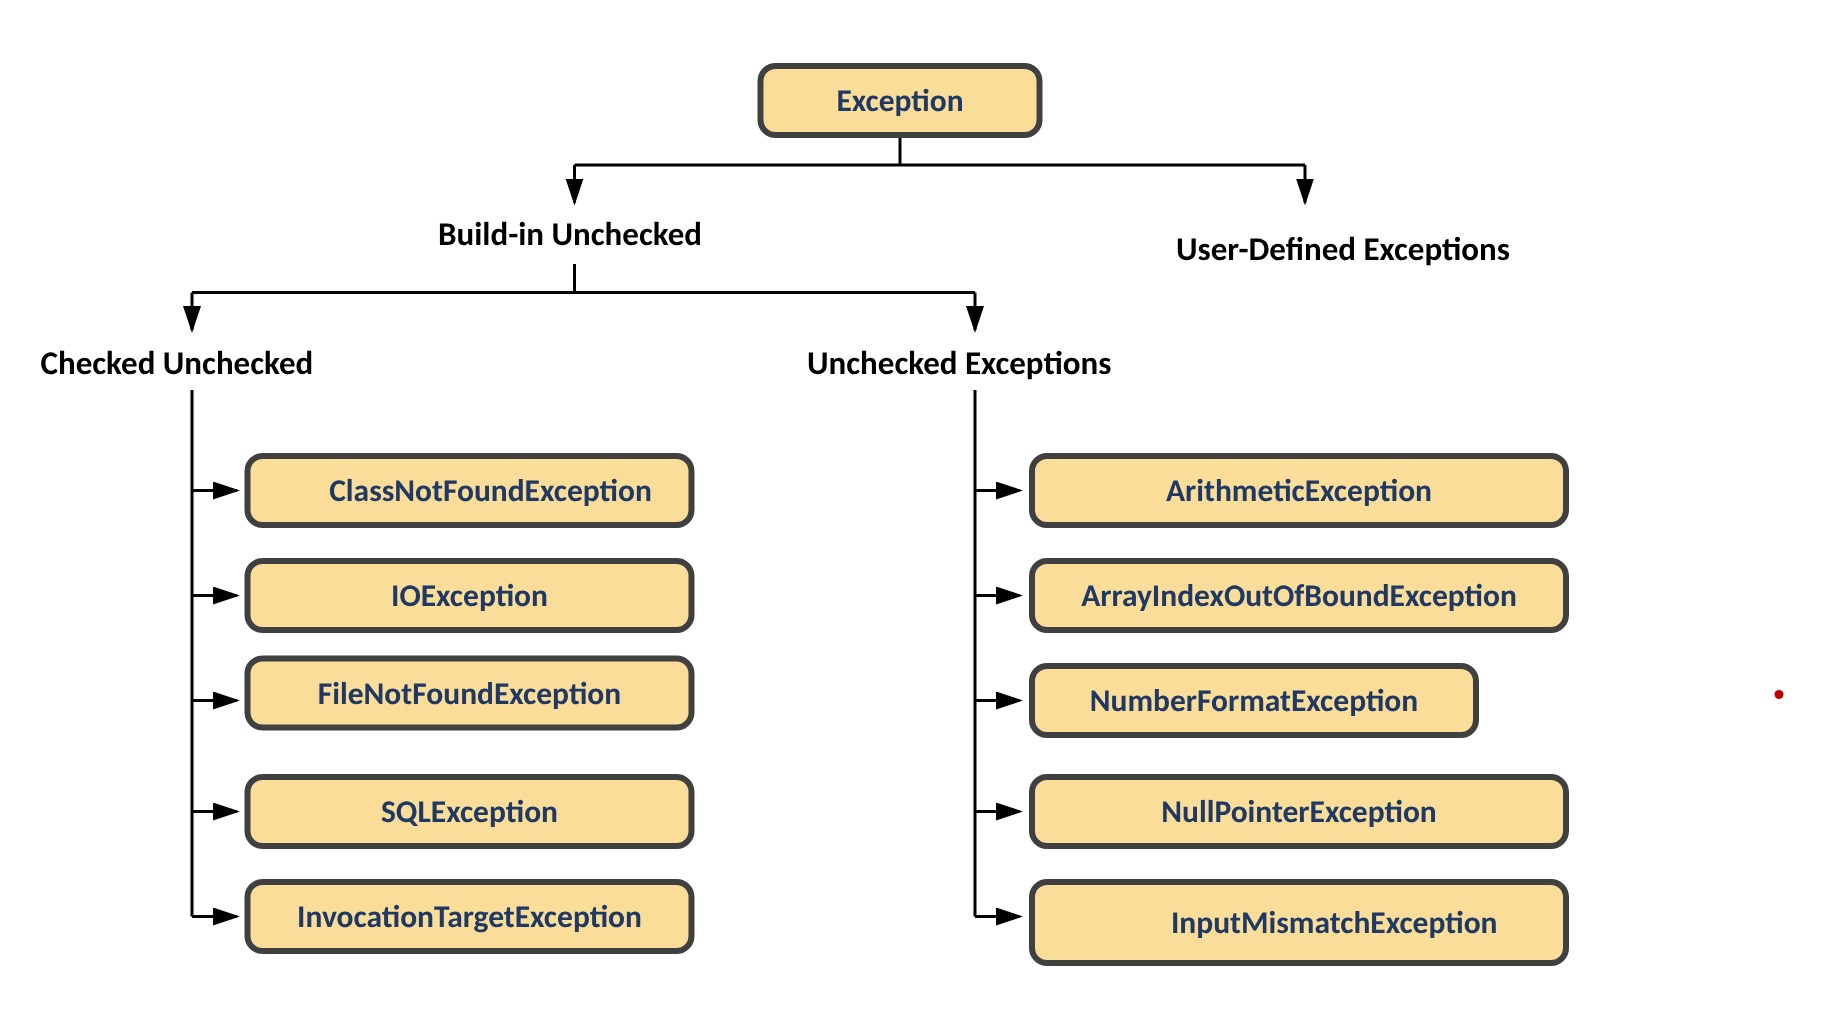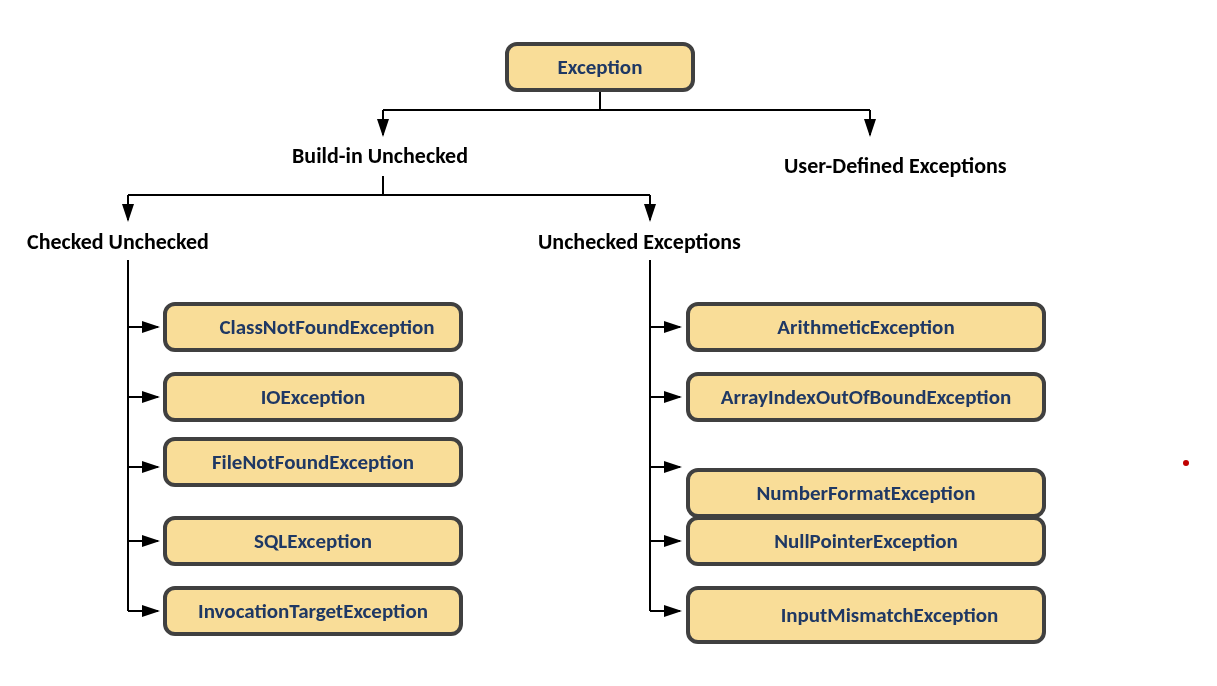--- a/index.html
+++ b/index.html
@@ -104,21 +104,21 @@
 <div class="node-box" style="left:163px;top:586px;width:300px;height:50px;">
     <span>InvocationTargetException</span>
   </div>
 
 <div class="node-box" style="left:686px;top:302px;width:360px;height:50px;">
     <span>ArithmeticException</span>
   </div>
 <div class="node-box" style="left:686px;top:372px;width:360px;height:50px;">
     <span>ArrayIndexOutOfBoundException</span>
   </div>
-<div class="node-box" style="left:686px;top:468px;width:360px;height:50px;">
+<div class="node-box" style="left:686px;top:442px;width:300px;height:50px;">
     <span>NumberFormatException</span>
   </div>
 <div class="node-box" style="left:686px;top:516px;width:360px;height:50px;">
     <span>NullPointerException</span>
   </div>
 <div class="node-box" style="left:686px;top:586px;width:360px;height:58px;padding-left:47px;">
     <span>InputMismatchException</span>
   </div>
 
 <div class="dot" style="left:1183px;top:460px;"></div>

